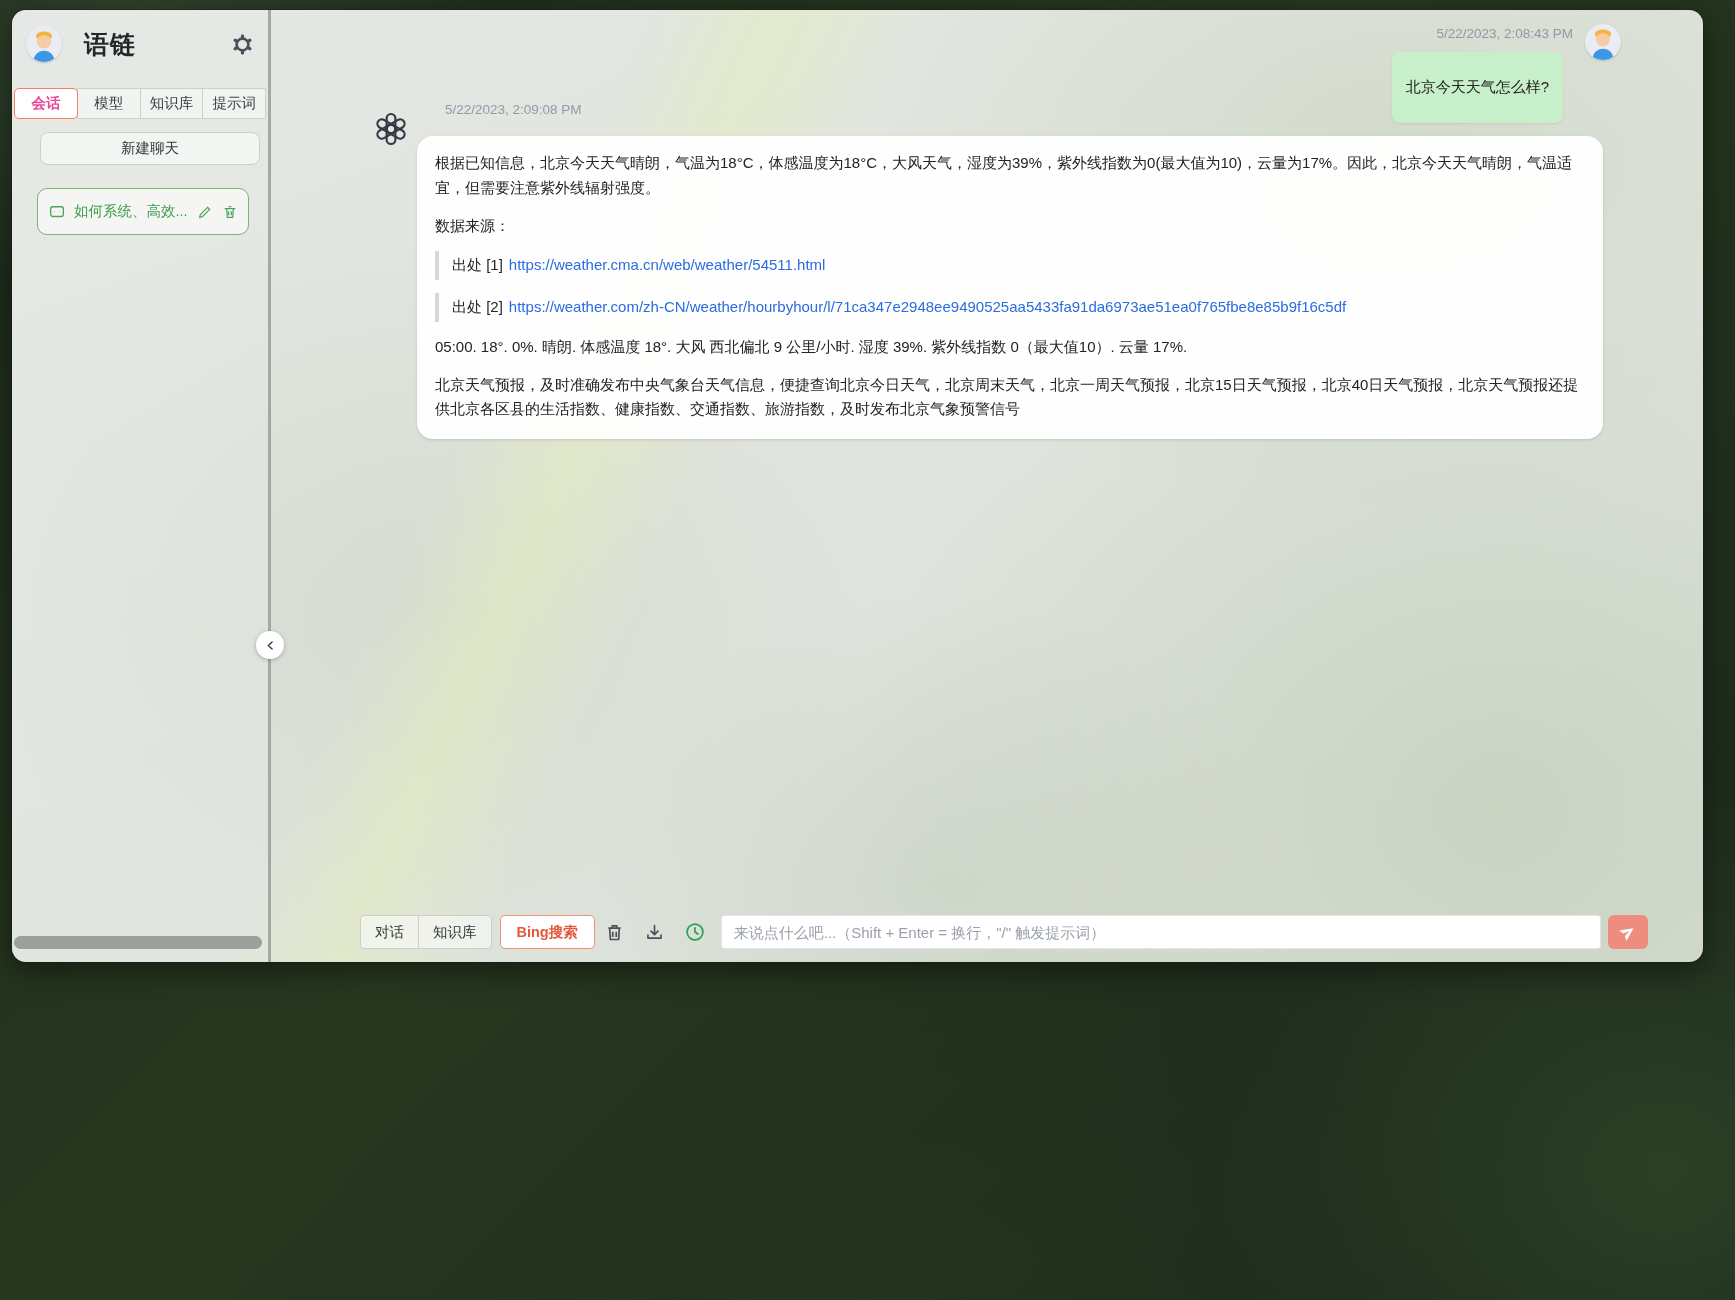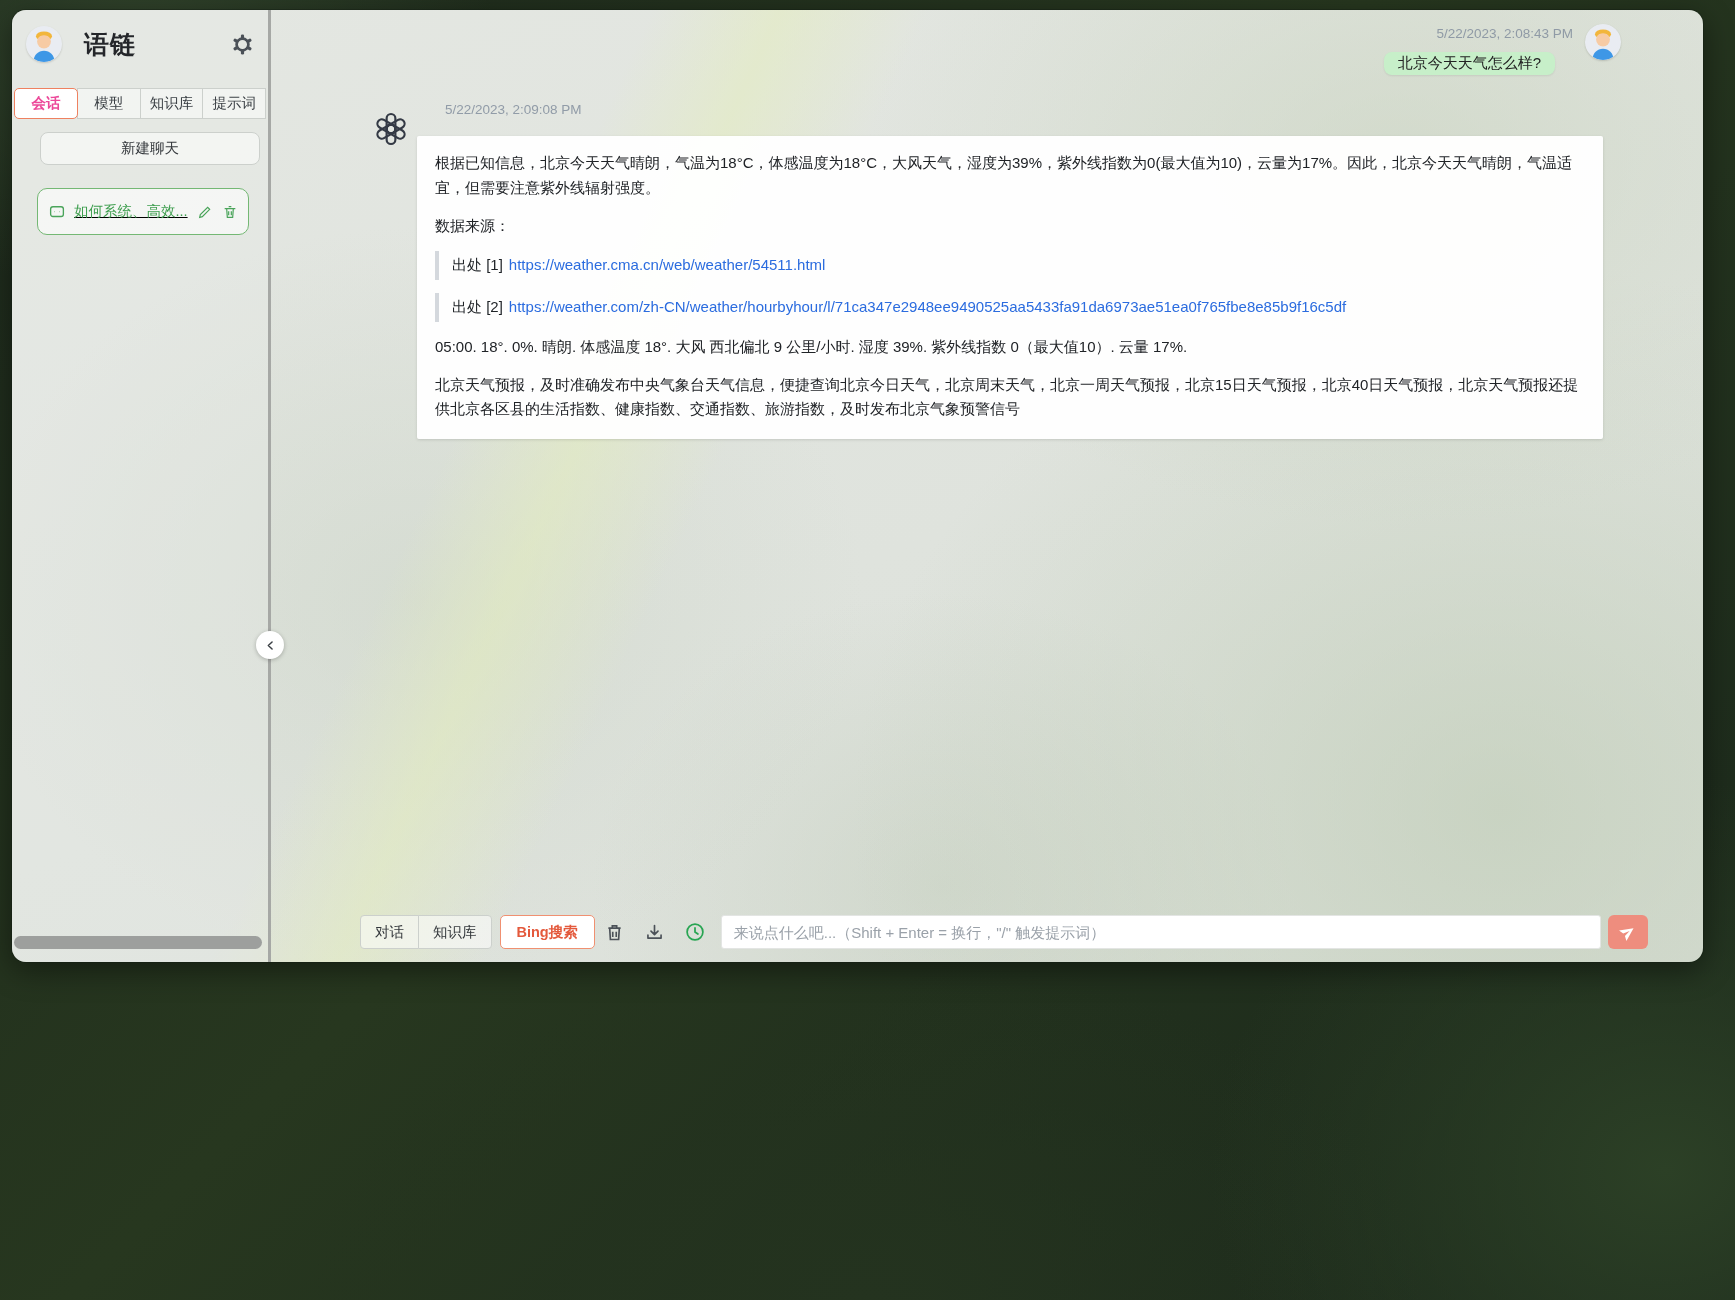--- a/index.html
+++ b/index.html
@@ -44,21 +44,21 @@
     background:#ffffff; border:1.5px solid #ef8160; color:#ec4899; border-radius:5px; z-index:2; font-weight:bold;
   }
   .new-chat {
     position:absolute; left:28px; top:122px; width:220px; height:33px;
     background:rgba(255,255,255,.55); border:1px solid #ccd0cc; border-radius:8px;
     display:flex; align-items:center; justify-content:center; font-size:14.5px; color:#34383c; cursor:pointer;
   }
   .chat-item {
     position:absolute; left:25px; top:178px; width:212px; height:47px;
     background:rgba(255,255,255,.6); border:1px solid #74b874; border-radius:10px;
-    display:flex; align-items:center; padding:0 10px; cursor:pointer;text-decoration:underline;
+    display:flex; align-items:center; padding:0 10px; cursor:pointer;
   }
   .chat-item-title {
     color:#3e9e4e; font-size:14.5px; margin:0 8px; flex:1;
     white-space:nowrap; overflow:hidden; text-overflow:ellipsis;
   }
   .chat-item .mini-icon { flex:0 0 auto; display:flex; align-items:center; cursor:pointer; }
   .side-scrollbar {
     position:absolute; left:2px; bottom:13px; width:248px; height:13px;
     background:#9d9f9d; border-radius:7px;
   }
@@ -68,29 +68,29 @@
     position:absolute; left:244px; top:621px; width:28px; height:28px; border-radius:50%;
     background:#ffffff; box-shadow:0 1px 4px rgba(0,0,0,.25);
     display:flex; align-items:center; justify-content:center; cursor:pointer; z-index:5;
   }
   
   .chat-area { position:absolute; left:259px; top:0; right:0; bottom:0; }
   .timestamp { font-size:13.5px; color:rgba(130,142,158,.85); }
   .user-row-time { position:absolute; right:130px; top:16px; text-align:center; }
   .user-avatar-wrap { position:absolute; right:82px; top:14px; }
   .user-bubble {
-    position:absolute; right:148px; top:42px; max-width:520px;
-    background:#c7efc9; border-radius:8px; padding:2px 14px;
+    position:absolute; right:140px; top:42px; max-width:520px;
+    background:#c7efc9; border-radius:8px; padding:26px 14px;
     font-size:15px; color:#222; box-shadow:0 1px 2px rgba(0,0,0,.08);
   }
   .bot-avatar-wrap { position:absolute; left:101px; top:100px; width:38px; height:38px; }
   .bot-time { position:absolute; left:146px; top:92px;margin-left:28px; }
   .assistant-card {
     position:absolute; left:146px; top:126px; width:1186px;
-    background:rgba(255,255,255,.96); border-radius:2px;
+    background:rgba(255,255,255,.96); border-radius:16px;
     box-shadow:0 1px 3px rgba(0,0,0,.12);
     padding:15px 18px 17px 18px;
     font-size:15px; color:#202327; line-height:1.65;
   }
   .assistant-card p { margin:0 0 13px 0; }
   .assistant-card p:last-child { margin-bottom:0; }
   .cite-quote {
     border-left:4px solid #d4d8dd; padding:2px 0 2px 13px; margin:0 0 13px 0;
     color:#1d2averted126;
   }

